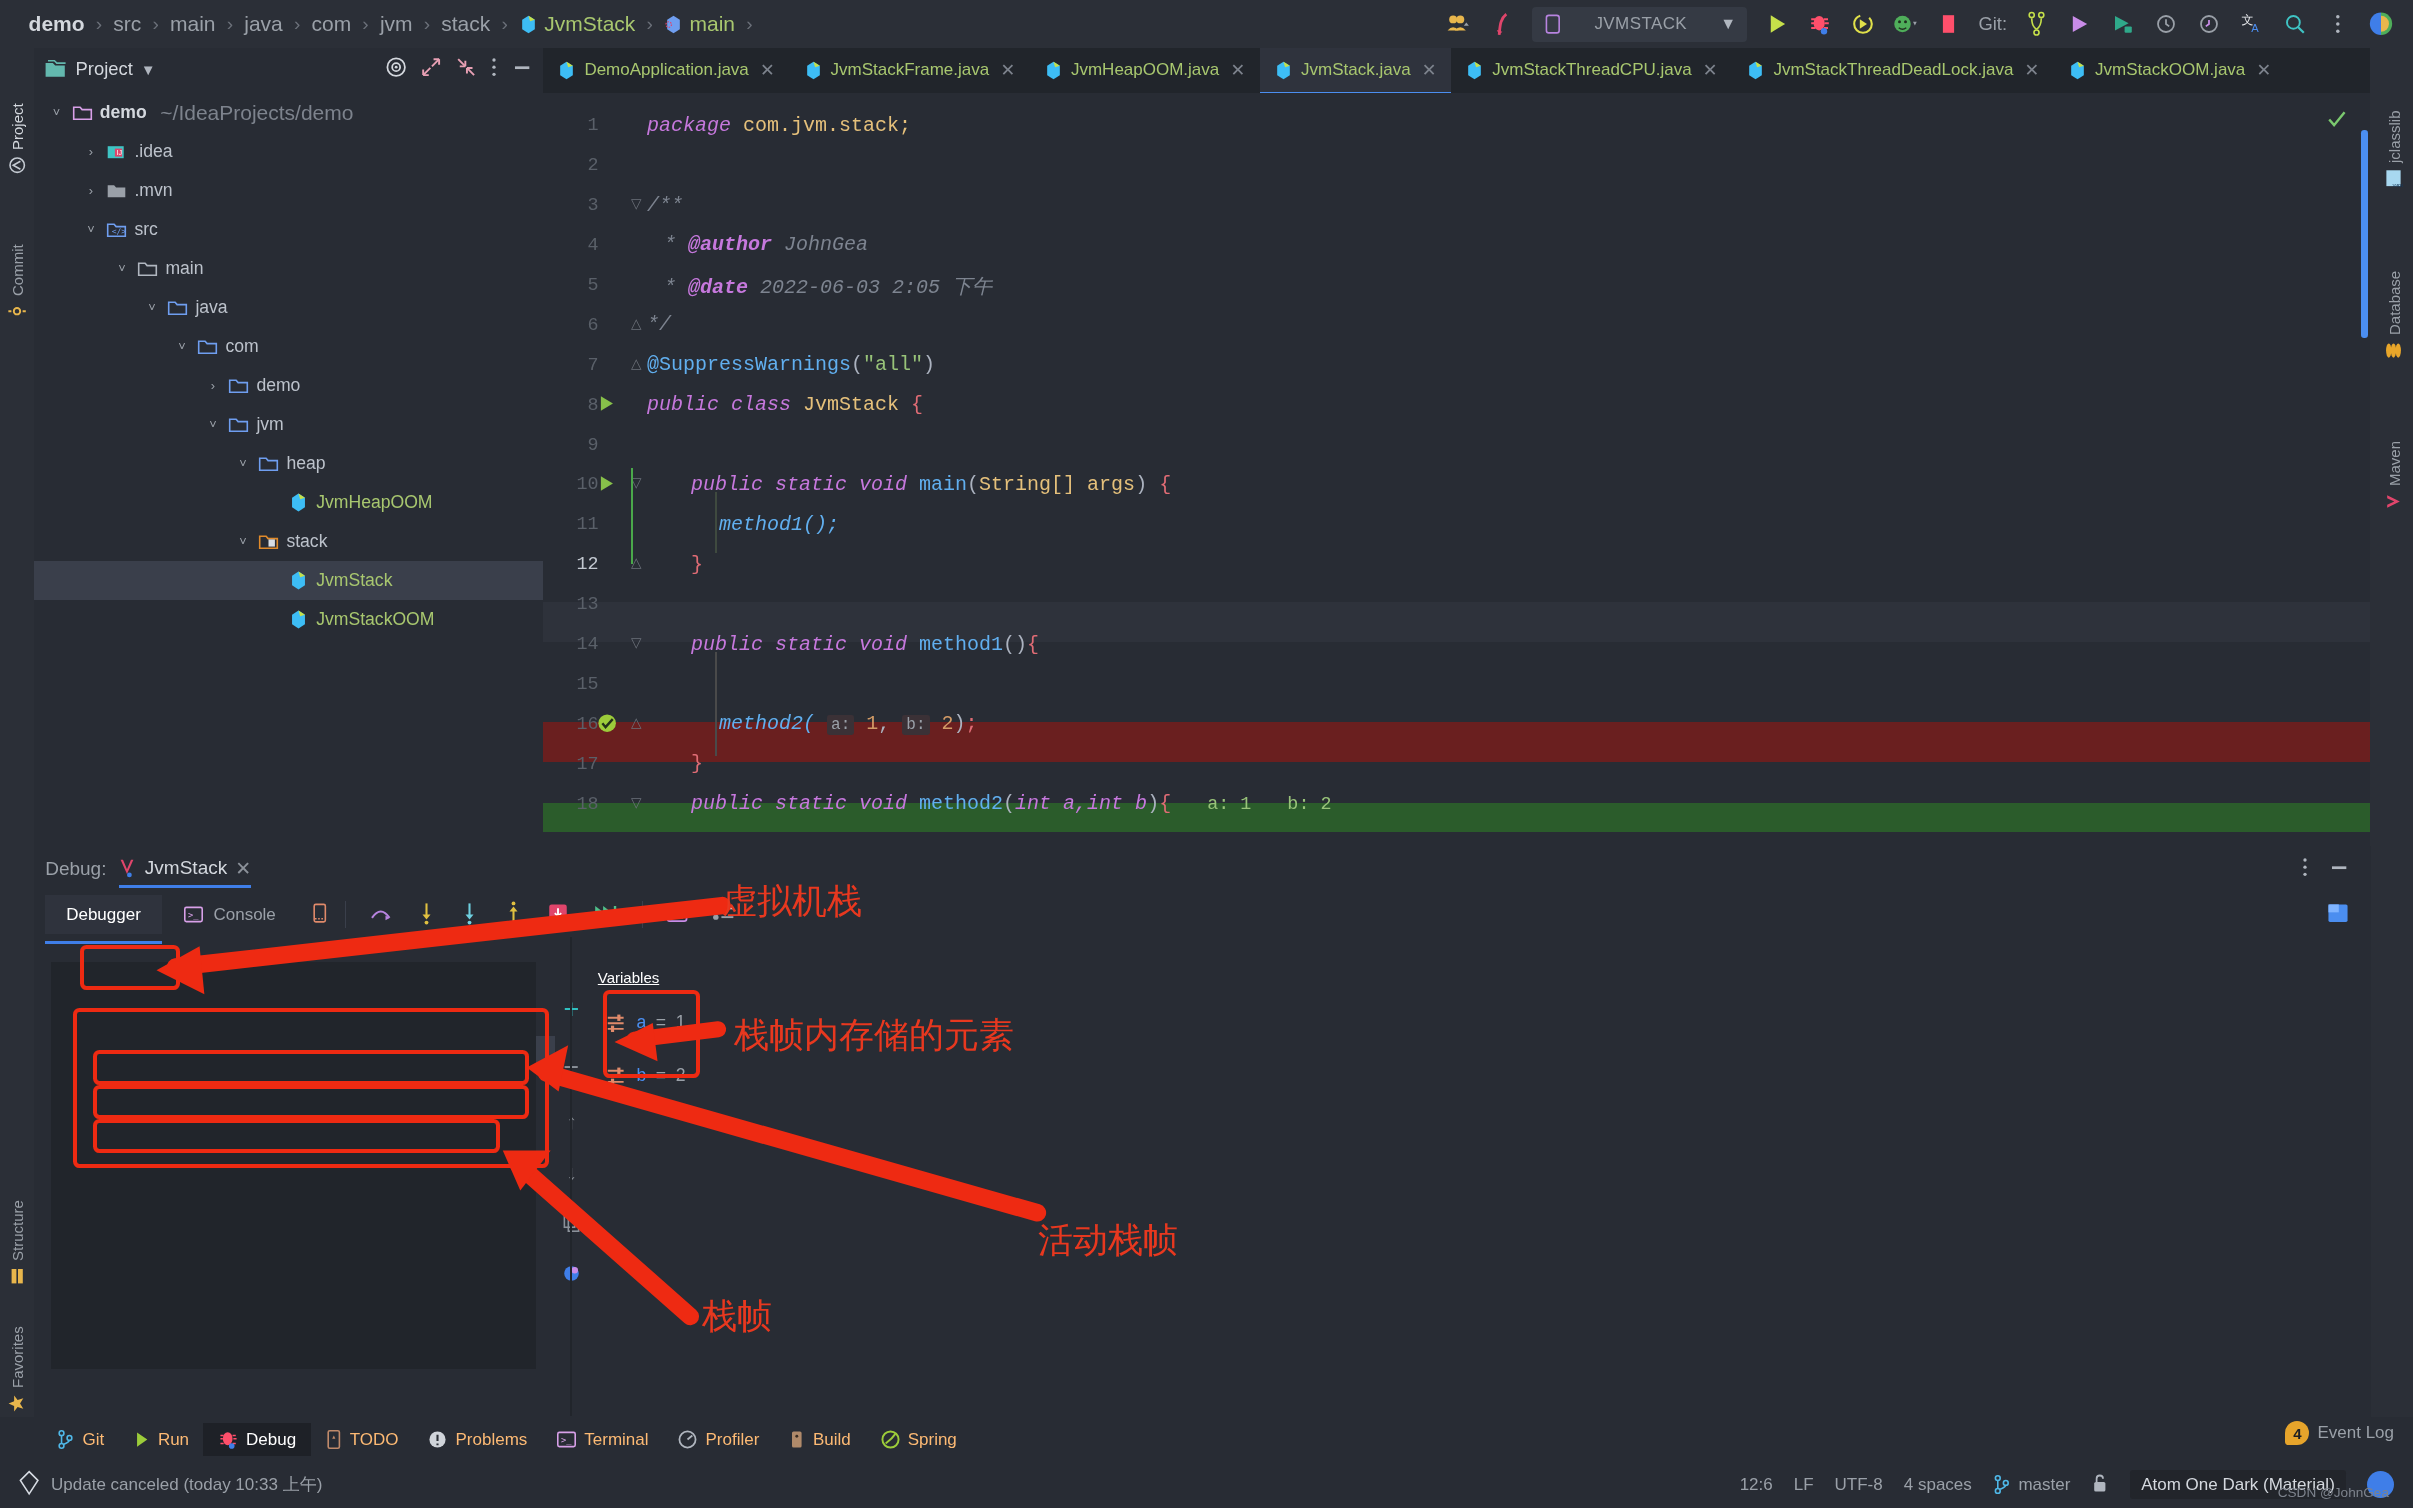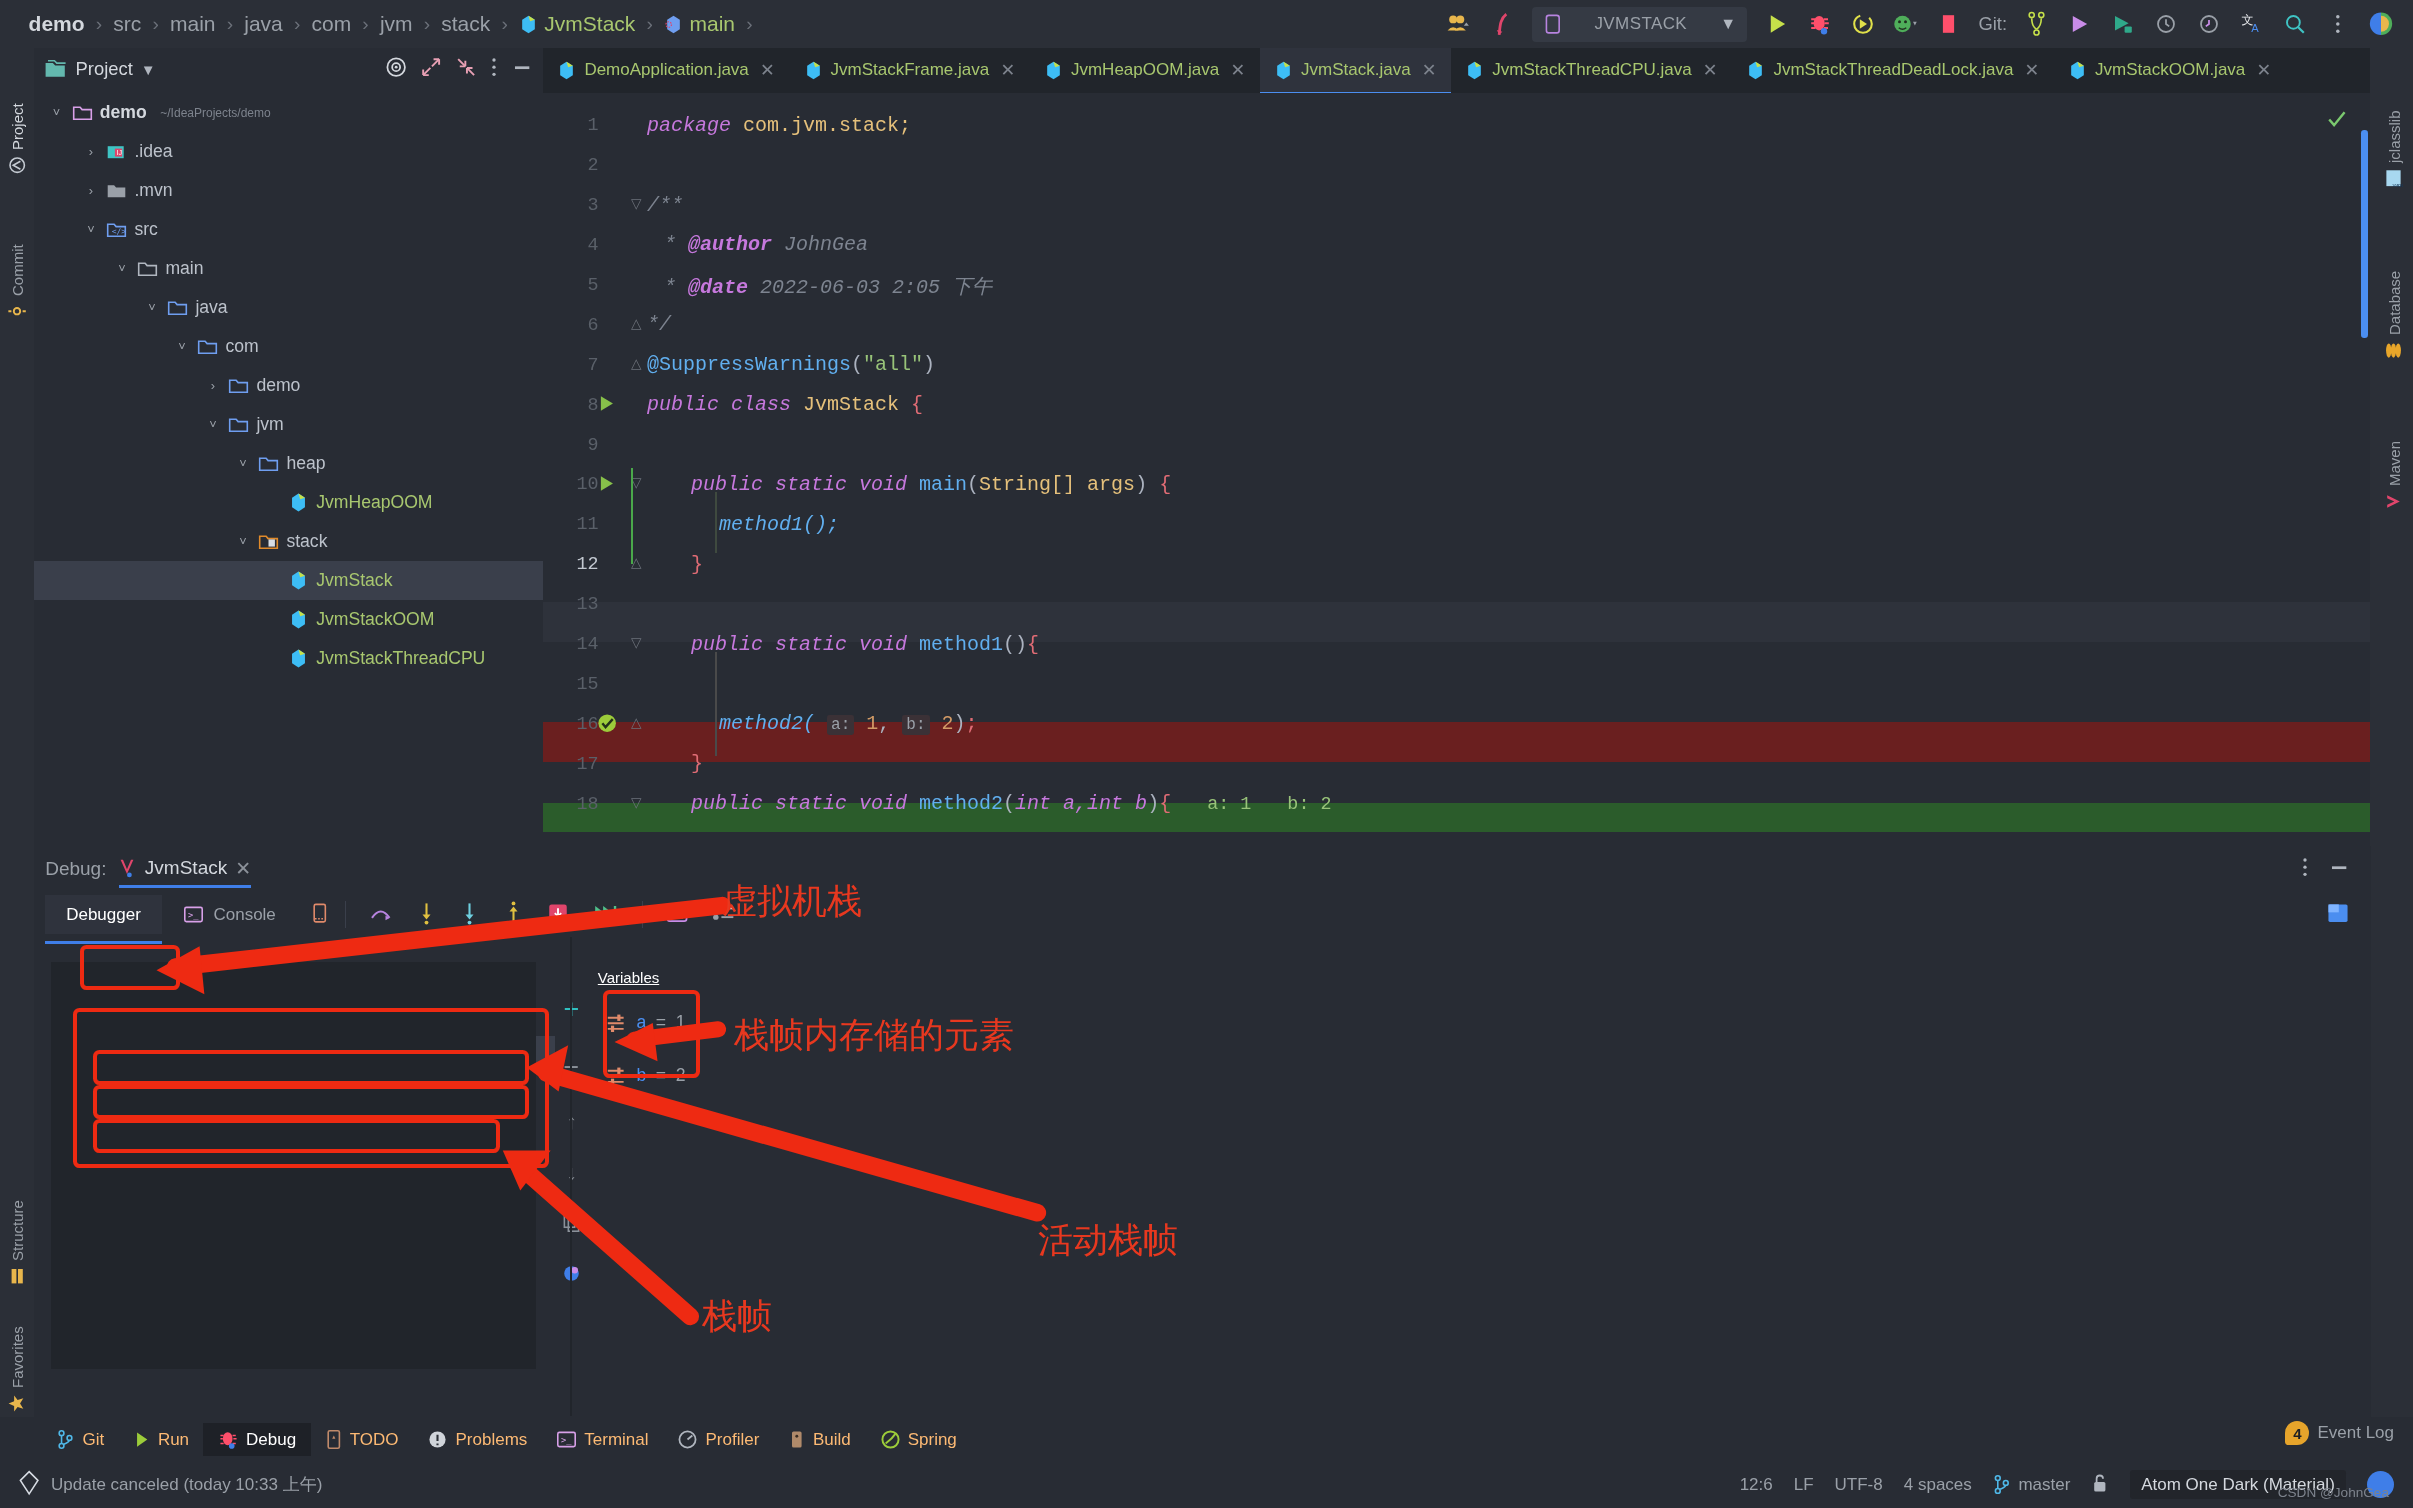--- a/index.html
+++ b/index.html
@@ -51,21 +51,21 @@
   .pp-header-actions { margin-left:auto; display:flex; align-items:center; gap:12.8px; }
   .pp-tree { padding-top: 3.2px; font-size:17.6px; }
   .tree-row {
     height:39px; display:flex; align-items:center; gap:7.2px; padding-left: 11.2px; white-space:nowrap;
   }
   .tree-row.selected { background:#3a3f4b; }
   .tw-arrow { width:16px; color:#9aa0a8; font-size:12.8px; flex:none; text-align:center;}
   .tw-name { color:#bcc2cb; }
   .tw-name.green { color:#a8c76f; }
   .tw-name.bold { font-weight:bold; color:#d4d8de;}
-  .tw-path { color:#7d838d; font-size:12px; margin-left:6.4px; }
+  .tw-path { color:#7d838d; font-size:21px; margin-left:6.4px; }
 
   
   .editor-area { position:absolute; left:543px; top:48px; width: 1828px; height:798px; background:#282c34; }
   .tabbar { height:45px; background:#21252b; display:flex; align-items:stretch; }
   .etab {
     display:flex; align-items:center; gap:8px; padding: 0 14.4px; font-size:17px; color:#a8c76f;
     border-bottom: 1.6px solid transparent; white-space:nowrap;
   }
   .etab.active { background:#2f333d; border-bottom-color:#4b8ef0; }
   .etab .x { color:#7d838d; font-size:17.6px; margin-left:3.2px;}
@@ -537,27 +537,20 @@
 
 
       <div class="tree-row" style="padding-left:254px;">
         <svg width="21" height="21" viewBox="0 0 24 26">
             <path d="M4 7 L12 2 L20 7 L20 19 L12 24 L4 19 Z" fill="#3dbdf5"></path>
             <path d="M12 2 L20 7 L14 9 L12 2Z" fill="#c6e04a"></path>
           </svg>
         <span class="tw-name green">JvmStackOOM</span>
       </div>
 
-      <div class="tree-row" style="padding-left:254px;">
-        <svg width="21" height="21" viewBox="0 0 24 26">
-            <path d="M4 7 L12 2 L20 7 L20 19 L12 24 L4 19 Z" fill="#3dbdf5"></path>
-            <path d="M12 2 L20 7 L14 9 L12 2Z" fill="#c6e04a"></path>
-          </svg>
-        <span class="tw-name green">JvmStackThreadCPU</span>
-      </div>
     </div>
   </div>
 
   <div class="editor-area">
     <div class="tabbar">
       <div class="etab">
         <svg width="19" height="21" viewBox="0 0 24 26">
             <path d="M4 7 L12 2 L20 7 L20 19 L12 24 L4 19 Z" fill="#3dbdf5"></path>
             <path d="M12 2 L20 7 L14 9 L12 2Z" fill="#c6e04a"></path>
           </svg>

